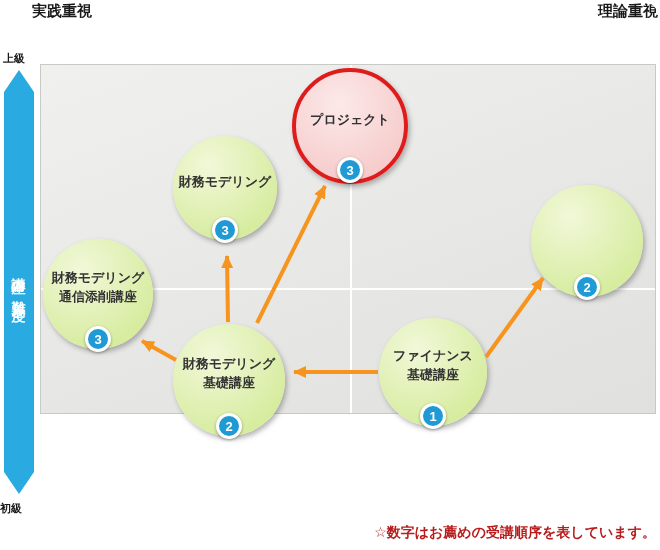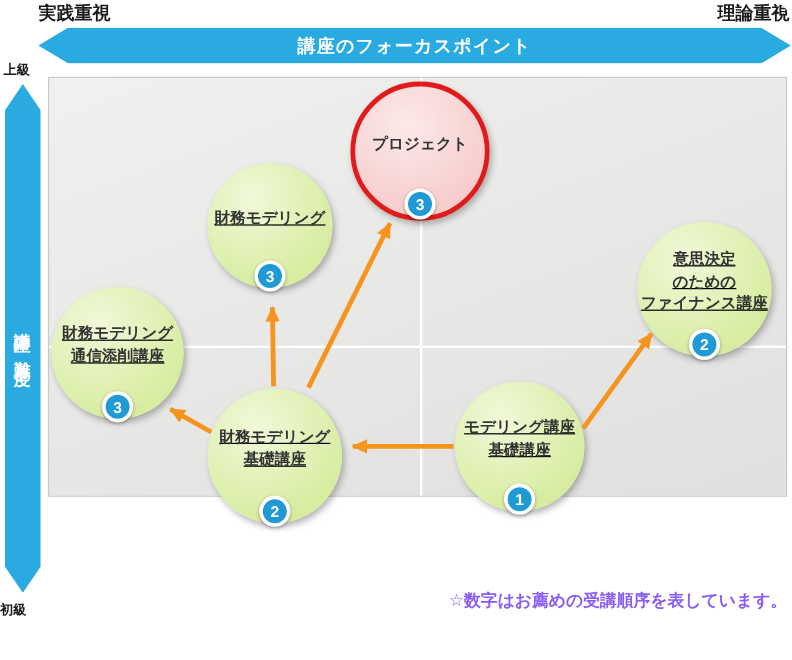--- a/index.html
+++ b/index.html
@@ -30,47 +30,44 @@
   
   .plot { position:absolute; left:40px; top:64px; width:616px; height:350px;
           border:1px solid #c9c9c8; background:linear-gradient(160deg,#f0f0ef 0%,#e7e7e6 55%,#e0e0df 100%); }
   .grid-v { position:absolute; left:309px; top:0; width:2px; height:100%; background:#fff; }
   .grid-h { position:absolute; left:0; top:223px; width:100%; height:2px; background:#fff; }
 
   
   .bubble { position:absolute; border-radius:50%; display:flex; align-items:center; justify-content:center;
             text-align:center; z-index:2;
             box-shadow:2px 3px 5px rgba(90,90,90,0.45); }
-  .bubble.green { background:radial-gradient(circle at 35% 28%, #f1f8d9 0%, #d7ec9f 75%);text-decoration:underline; }
+  .bubble.green { background:radial-gradient(circle at 35% 28%, #f1f8d9 0%, #d7ec9f 75%); }
   .bubble.red   { background:radial-gradient(circle at 40% 30%, #fce9e9 0%, #f6caca 80%);
                   border:4px solid #df1b1b; }
   .bubble-text { font-size:13px; font-weight:bold; color:#333; line-height:1.45; padding-bottom:12px; }
   .bubble-text span { display:block; }
   .badge { position:absolute; left:50%; bottom:-3px; transform:translateX(-50%);
            width:26px; height:26px; border-radius:50%; background:#1f9ad5; border:3px solid #fff;
            box-shadow:0 1px 3px rgba(0,0,0,0.35); display:flex; align-items:center; justify-content:center; }
   .badge span { color:#fff; font-size:13px; font-weight:bold; }
 
   
   .arrows { position:absolute; left:0; top:0; width:660px; height:550px; z-index:4; pointer-events:none; }
 
   
-  .footnote { position:absolute; right:4px; top:492px; font-size:14px; font-weight:bold; color:#8b5cf6; }
+  .footnote { position:absolute; right:4px; top:524px; font-size:14px; font-weight:bold; color:#b91c1c; }
 </style>
 </head>
 <body>
 
 <div class="stage">
 
   <div class="top-label left">実践重視</div>
   <div class="top-label right">理論重視</div>
 
-  <div class="banner">
-    <span>講座のフォーカスポイント</span>
-  </div>
 
   <div class="side-label top">上級</div>
   <div class="vaxis">
     <span>講座の難易度</span>
   </div>
   <div class="side-label bottom">初級</div>
 
   <div class="plot">
     <div class="grid-v"></div>
     <div class="grid-h"></div>
@@ -87,25 +84,20 @@
     <div class="bubble green" style="left:132px; top:71px; width:104px; height:104px;">
       <div class="bubble-text">
         <span>財務モデリング</span>
       </div>
       <div class="badge">
           <span>3</span>
         </div>
     </div>
 
     <div class="bubble green" style="left:490px; top:120px; width:112px; height:112px;">
-      <div class="bubble-text">
-        <span>意思決定</span>
-        <span>のための</span>
-        <span>ファイナンス講座</span>
-      </div>
       <div class="badge">
           <span>2</span>
         </div>
     </div>
 
     <div class="bubble green" style="left:2px; top:174px; width:110px; height:110px;">
       <div class="bubble-text">
         <span>財務モデリング</span>
         <span>通信添削講座</span>
       </div>
@@ -119,21 +111,21 @@
         <span>財務モデリング</span>
         <span>基礎講座</span>
       </div>
       <div class="badge">
           <span>2</span>
         </div>
     </div>
 
     <div class="bubble green" style="left:338px; top:253px; width:108px; height:108px;">
       <div class="bubble-text">
-        <span>モデリング講座</span>
+        <span>ファイナンス</span>
         <span>基礎講座</span>
       </div>
       <div class="badge">
           <span>1</span>
         </div>
     </div>
   </div>
 
   <svg class="arrows" viewBox="0 0 660 550">
     <defs>

